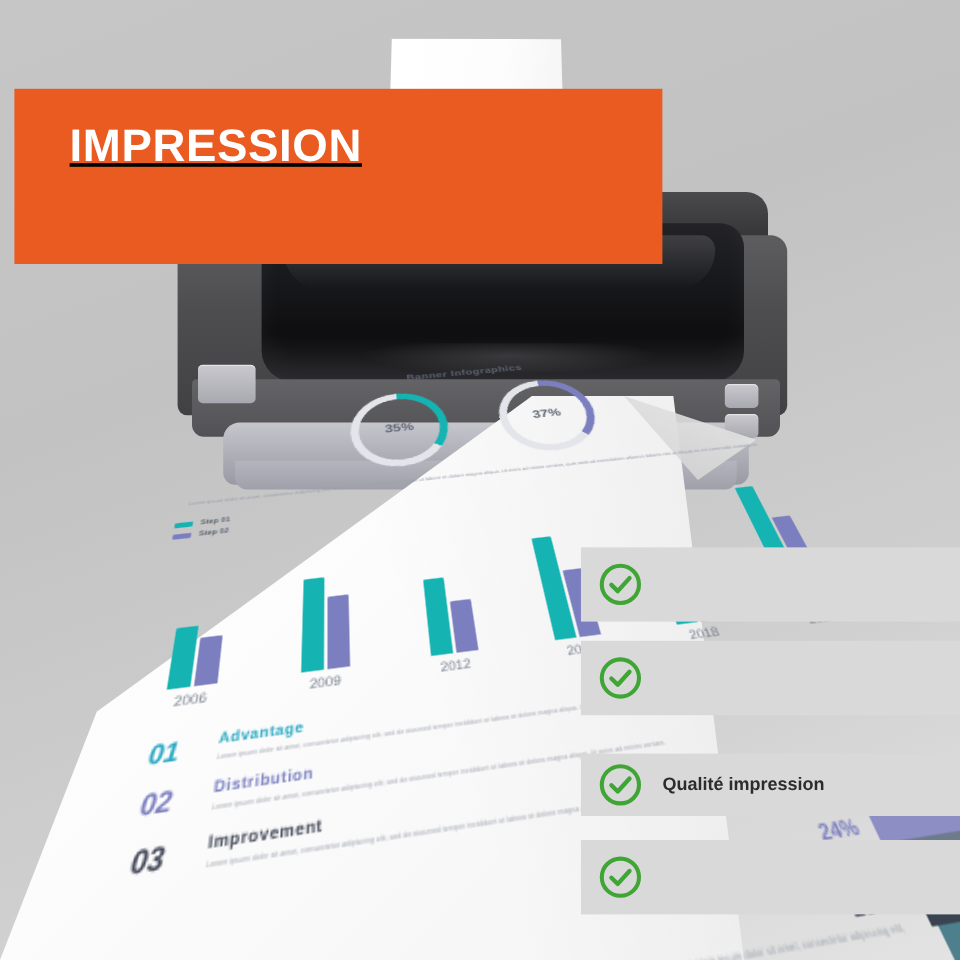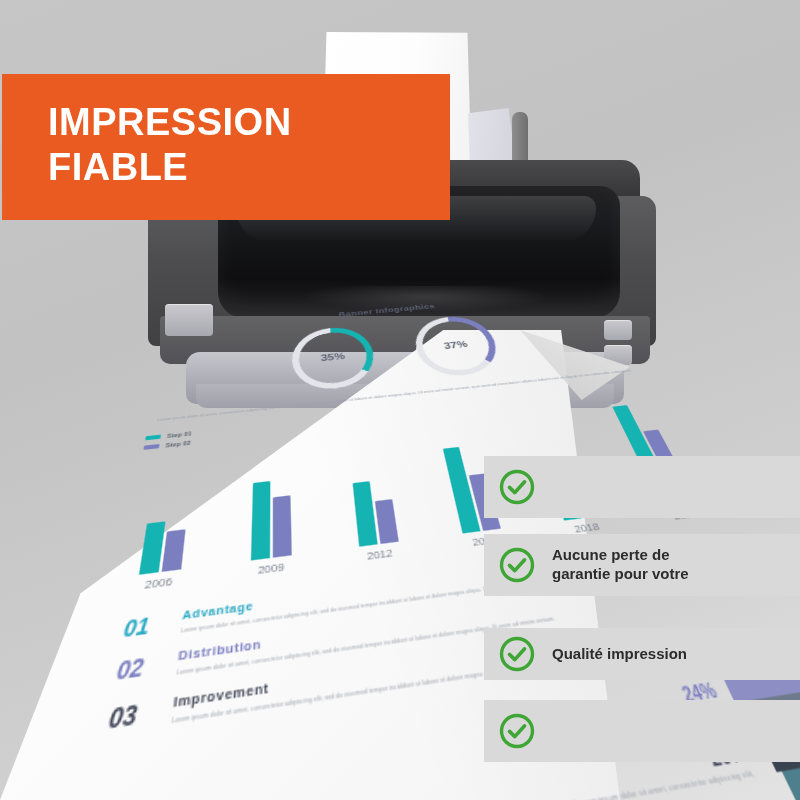--- a/index.html
+++ b/index.html
@@ -150,22 +150,23 @@
   .funnel-wrap{display:flex;margin:14px 14px 0;gap:8px;}
   .funnel-left{flex:1;text-align:right;padding-top:4px;}
   .fl-item{margin-bottom:12px;}
   .fl-pct{font-size:10px;font-weight:bold;}
   .fl-txt{font-size:4.2px;line-height:1.8;color:#a6abb5;}
   .funnel{width:62px;position:relative;}
   .funnel b{display:block;height:17px;margin:0 auto;}
 
   
   .banner{
-    position:absolute;left:2px;top:74px;width:448px;height:146px;
+    position:absolute;left:12px;top:74px;width:540px;height:146px;
     background:#ea5b22;
+    text-decoration:underline;
   }
   .banner h1{
     margin:0;padding:26px 0 0 46px;color:#ffffff;
     font-size:38px;line-height:1.18;font-weight:bold;letter-spacing:.5px;
   }
 
   
   .feat{
     position:absolute;left:484px;width:316px;height:62px;
     background:#d9d9d9;display:flex;align-items:center;gap:16px;padding-left:14px;
@@ -311,42 +312,39 @@
           <b style="background: rgb(58, 67, 80); width: 52px;"></b>
           <b style="background: rgb(78, 127, 140); width: 47px;"></b>
         </div>
     </div>
 
   </div>
 
   <div class="banner">
     <h1>
       <span>IMPRESSION</span><br>
-      <span>FIABLE</span>
     </h1>
   </div>
 
   <div class="feat f1">
     <div class="ck">
       <svg width="38" height="38" viewBox="0 0 38 38" fill="none">
         <circle cx="19" cy="19" r="15.5" stroke="#3fa535" stroke-width="3.4"></circle>
         <path d="M11.5 19.4 L16.8 24.6 L26.6 13.8" stroke="#3fa535" stroke-width="3.6" stroke-linecap="round" stroke-linejoin="round"></path>
       </svg>
     </div>
   </div>
 
   <div class="feat f2">
     <div class="ck">
       <svg width="38" height="38" viewBox="0 0 38 38" fill="none">
         <circle cx="19" cy="19" r="15.5" stroke="#3fa535" stroke-width="3.4"></circle>
         <path d="M11.5 19.4 L16.8 24.6 L26.6 13.8" stroke="#3fa535" stroke-width="3.6" stroke-linecap="round" stroke-linejoin="round"></path>
       </svg>
     </div>
-    <div class="ftxt">Aucune perte de
-garantie pour votre</div>
   </div>
 
   <div class="feat f3">
     <div class="ck">
       <svg width="38" height="38" viewBox="0 0 38 38" fill="none">
         <circle cx="19" cy="19" r="15.5" stroke="#3fa535" stroke-width="3.4"></circle>
         <path d="M11.5 19.4 L16.8 24.6 L26.6 13.8" stroke="#3fa535" stroke-width="3.6" stroke-linecap="round" stroke-linejoin="round"></path>
       </svg>
     </div>
     <div class="ftxt">Qualité impression</div>

